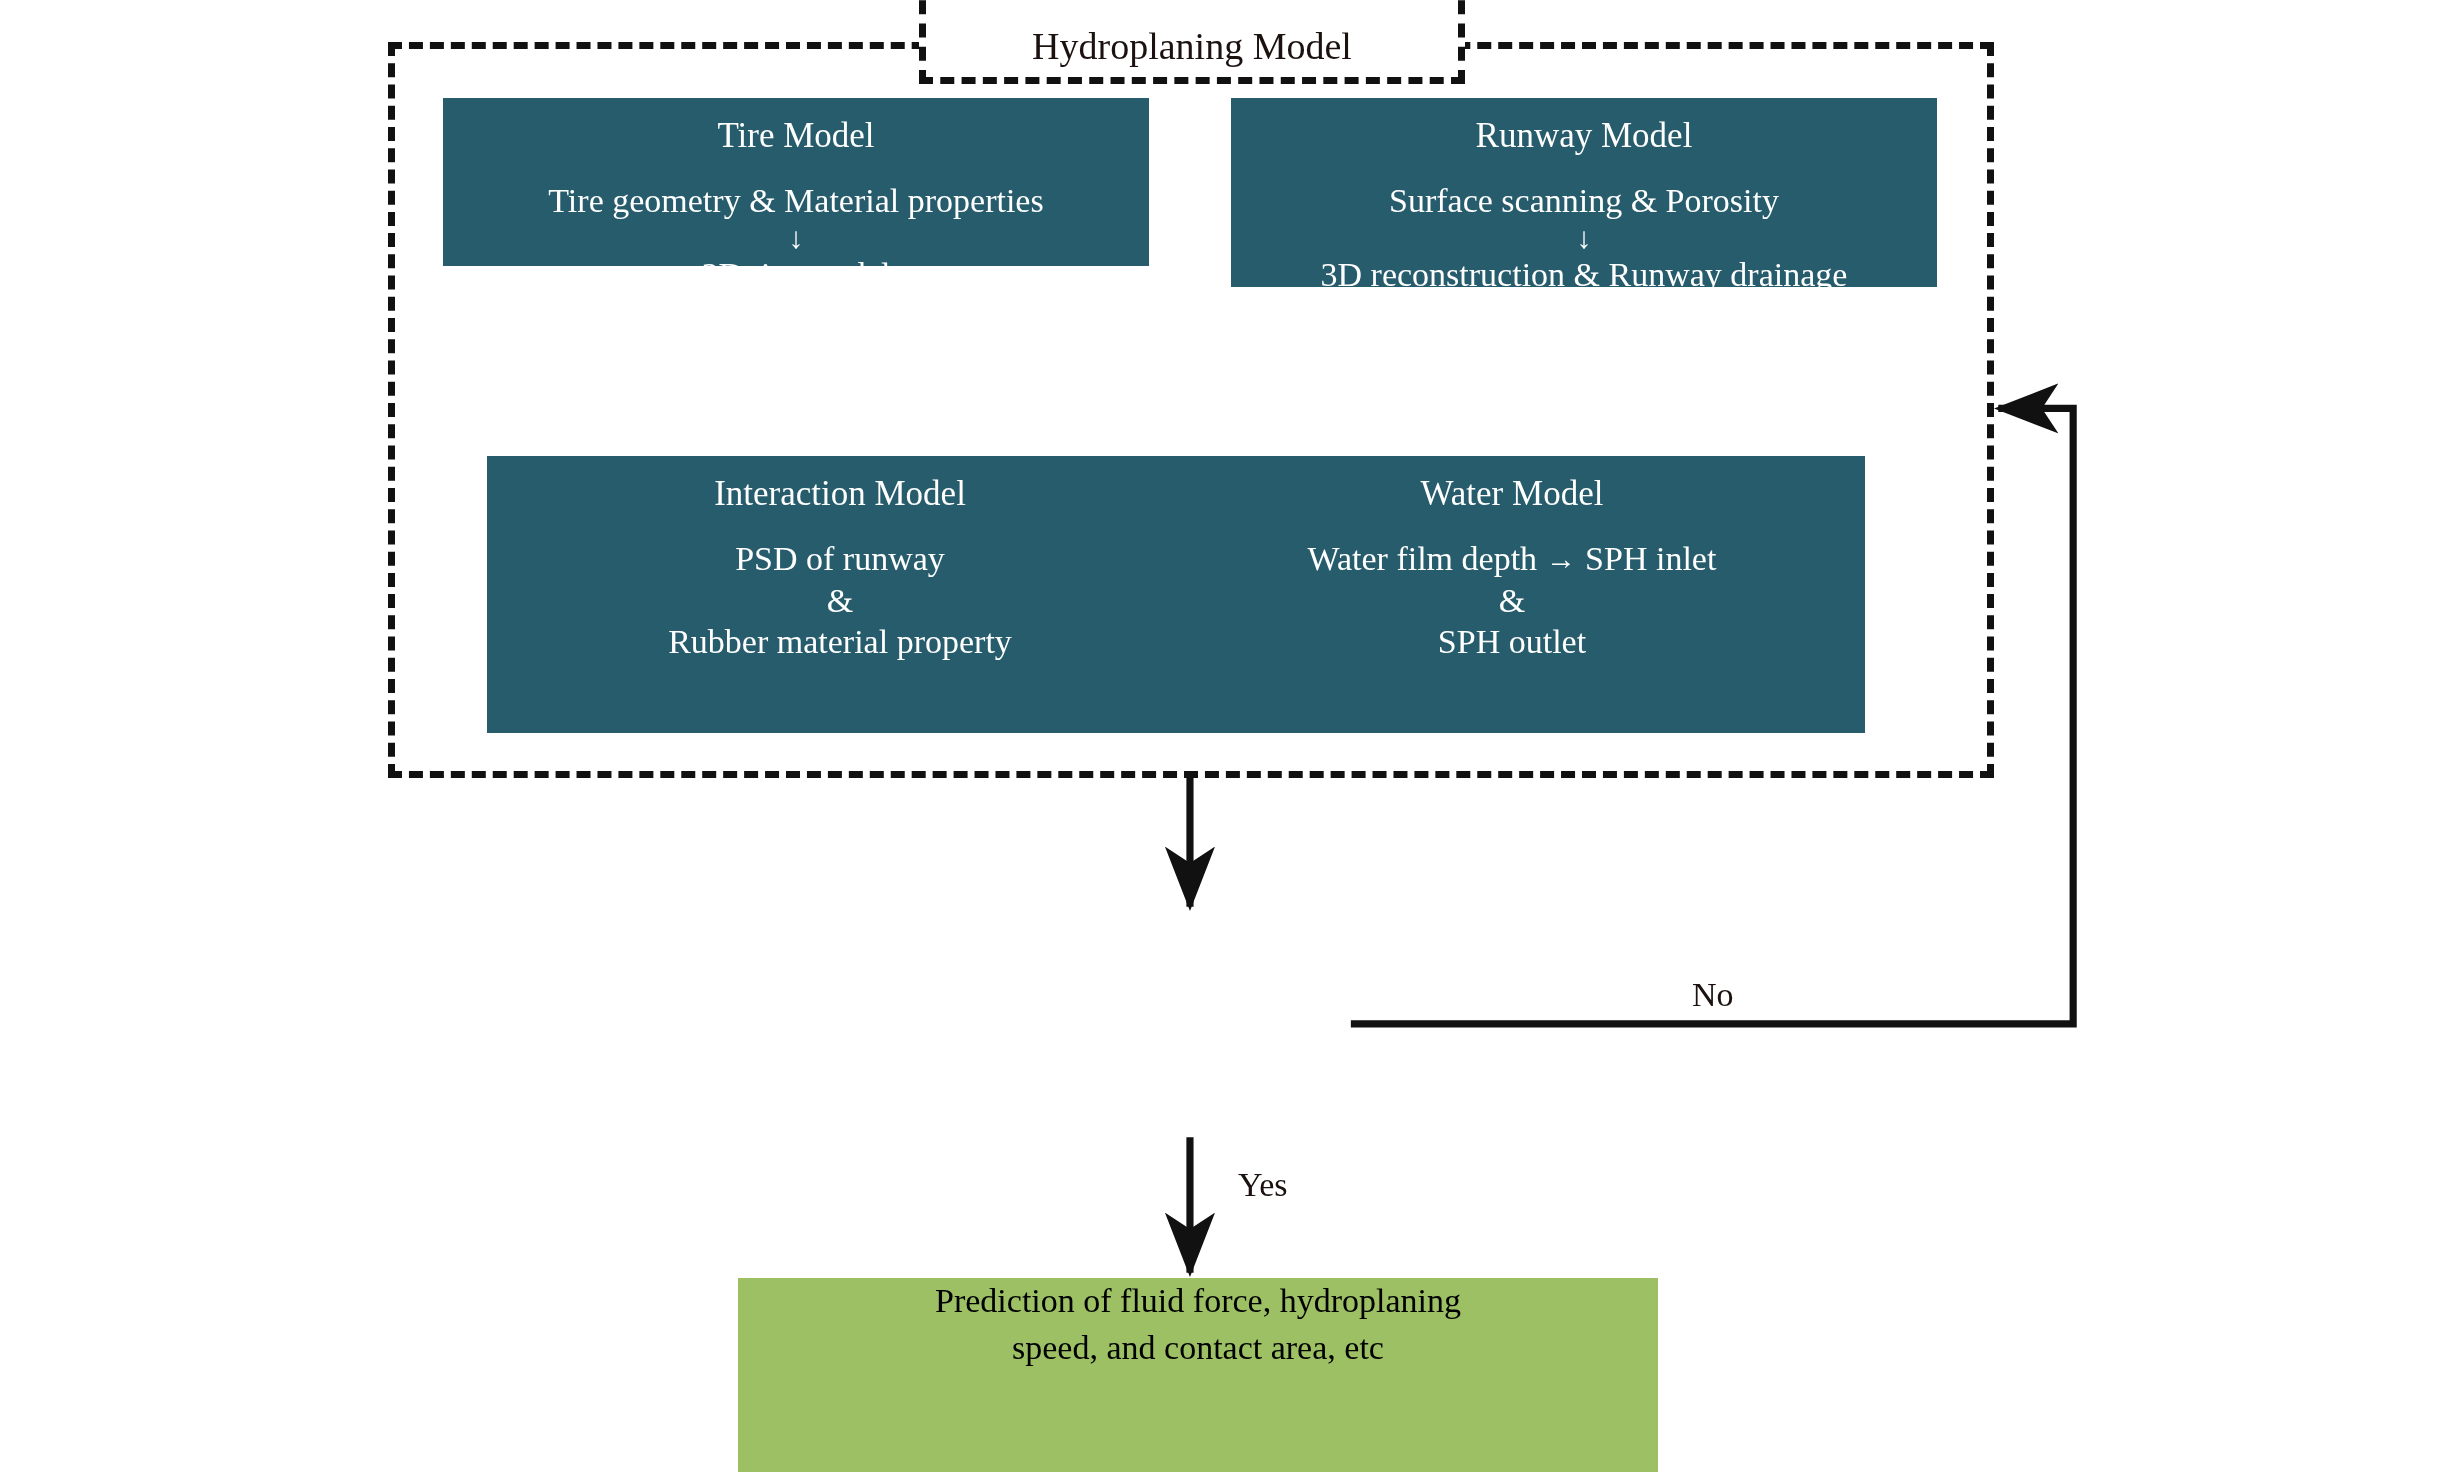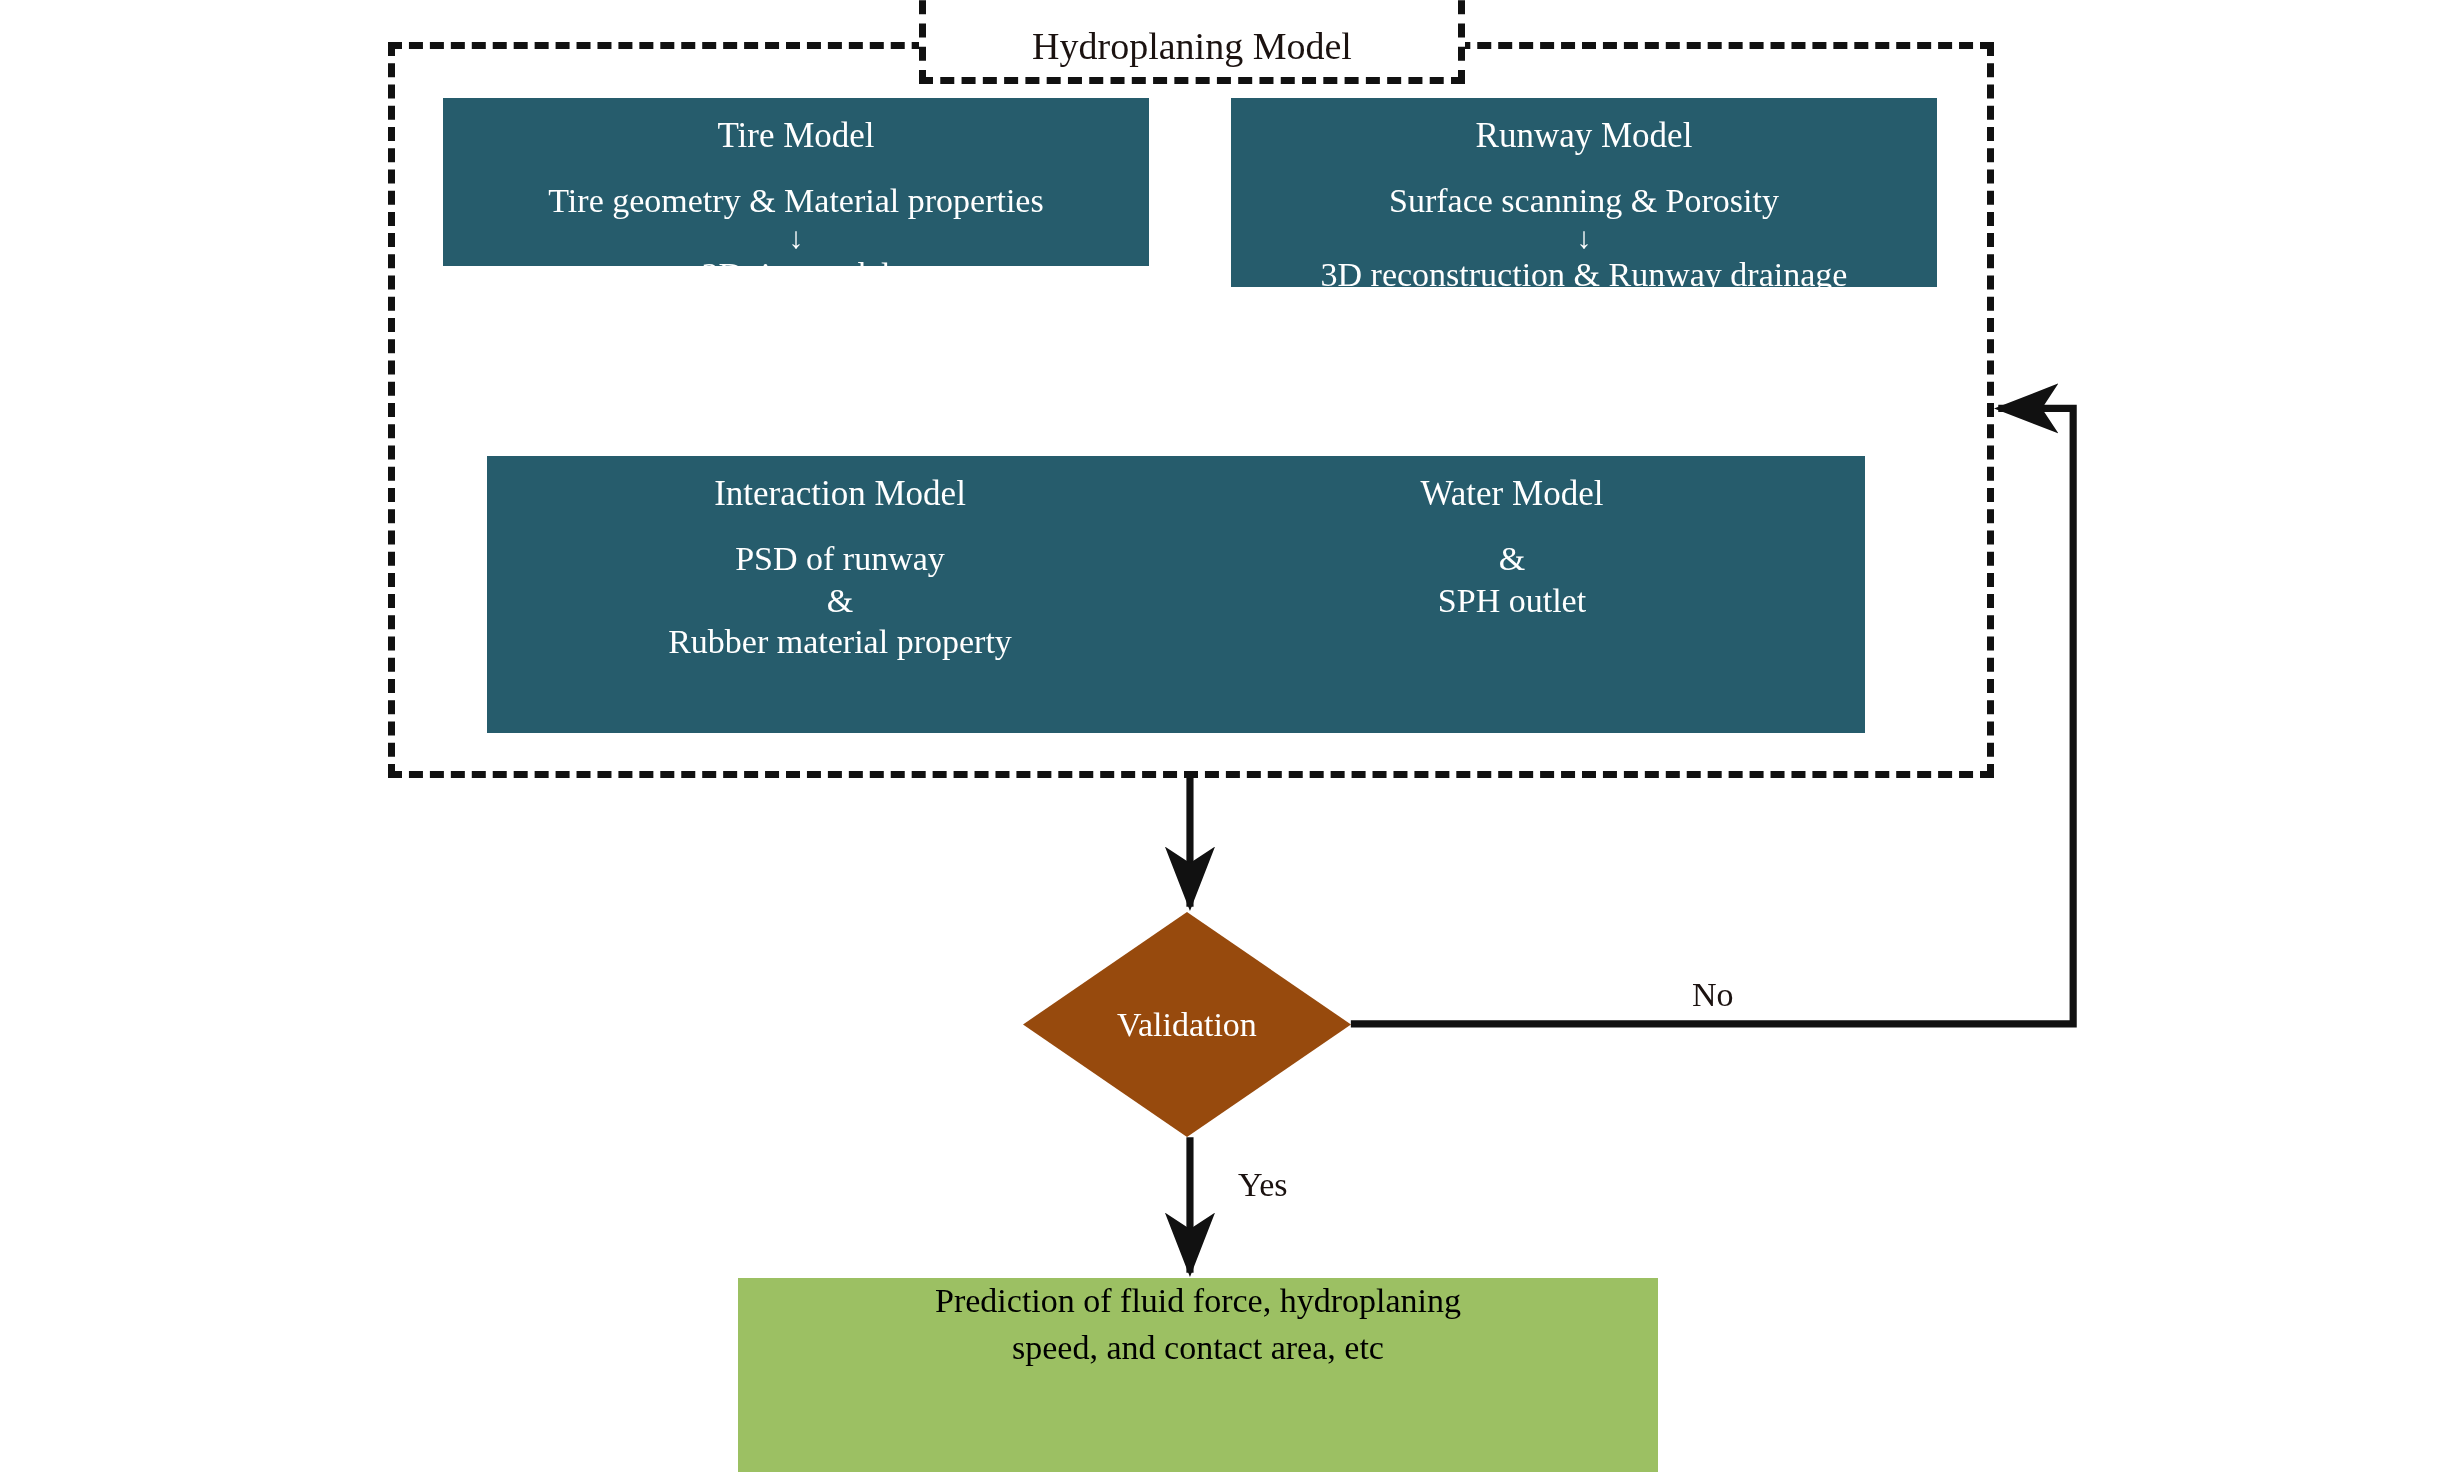--- a/index.html
+++ b/index.html
@@ -213,29 +213,28 @@
     <span class="box-body">
       <span class="flowline">PSD of runway</span>
       <span class="flowline">&amp;</span>
       <span class="flowline">Rubber material property</span>
     </span>
   </div>
 
   <div class="teal-box node" id="box-water">
     <span class="box-title">Water Model</span>
     <span class="box-body">
+      <span class="flowline">
+        <span>Water film depth</span><span class="inline-arrow">→</span><span>SPH inlet</span>
+      </span>
       <span class="flowline">&amp;</span>
       <span class="flowline">SPH outlet</span>
     </span>
   </div>
 
-  <div id="diamond-validation">
-    <div class="dia-shape"></div>
-    <div class="dia-label">Validation</div>
-  </div>
 
   <div class="edge-label" id="label-no">No</div>
   <div class="edge-label" id="label-yes">Yes</div>
 
   <div id="box-result">
     <span>
       <span>Prediction of fluid force, hydroplaning</span><br>
       <span>speed, and contact area, etc</span>
     </span>
   </div>

